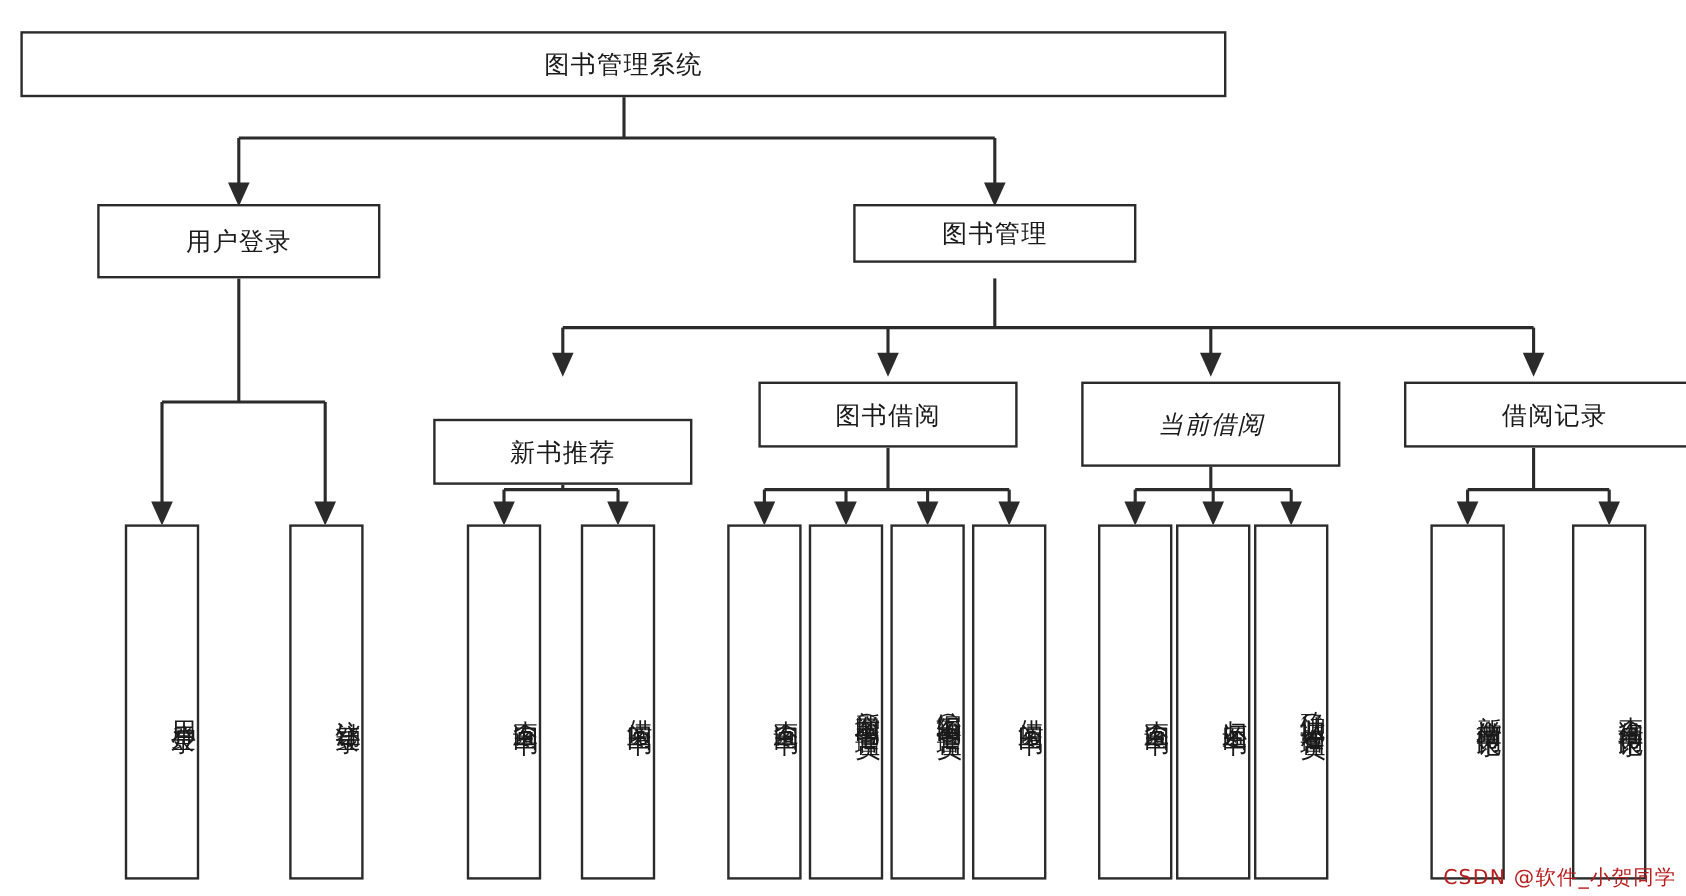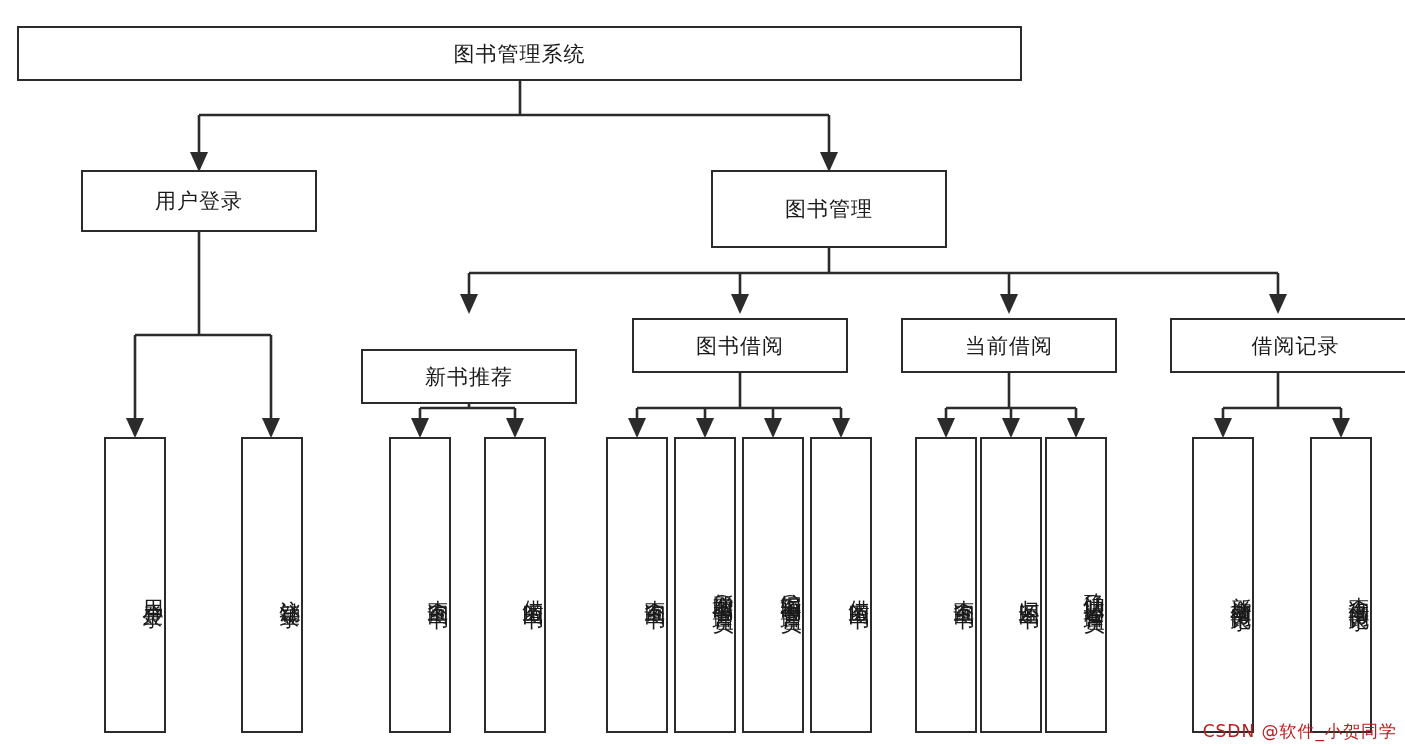--- a/index.html
+++ b/index.html
@@ -122,25 +122,25 @@
     <line x1="1223" y1="408" x2="1341" y2="408"></line>
     <line x1="1223" y1="408" x2="1223" y2="424"></line>
     <polygon points="1214,418 1232,418 1223,438"></polygon>
     <line x1="1341" y1="408" x2="1341" y2="424"></line>
     <polygon points="1332,418 1350,418 1341,438"></polygon>
   </svg>
 
   <div class="node h" style="left:17px;top:12px;width:1005px;height:55px;margin-top:14px;">图书管理系统</div>
 
   <div class="node h" style="left:81px;top:170px;width:236px;height:62px;">用户登录</div>
-  <div class="node h" style="left:711px;top:170px;width:236px;height:78px;">图书管理</div>
+  <div class="node h" style="left:711px;top:170px;width:236px;height:49px;">图书管理</div>
 
   <div class="node h" style="left:361px;top:318px;width:216px;height:55px;margin-top:31px;">新书推荐</div>
   <div class="node h" style="left:632px;top:318px;width:216px;height:55px;">图书借阅</div>
-  <div class="node h" style="left:901px;top:318px;width:216px;height:55px;">当前借阅</div>
+  <div class="node h" style="left:901px;top:318px;width:216px;height:71px;font-style:italic;">当前借阅</div>
   <div class="node h" style="left:1170px;top:318px;width:251px;height:55px;">借阅记录</div>
 
   <div class="node v" style="left:104px;top:437px;width:62px;height:296px;">用户登录</div>
   <div class="node v" style="left:241px;top:437px;width:62px;height:296px;">注销登录</div>
 
   <div class="node v" style="left:389px;top:437px;width:62px;height:296px;">查询图书</div>
   <div class="node v" style="left:484px;top:437px;width:62px;height:296px;">借阅图书</div>
 
   <div class="node v" style="left:606px;top:437px;width:62px;height:296px;">查询图书</div>
   <div class="node v" style="left:674px;top:437px;width:62px;height:296px;">新增图书（管理员）</div>

